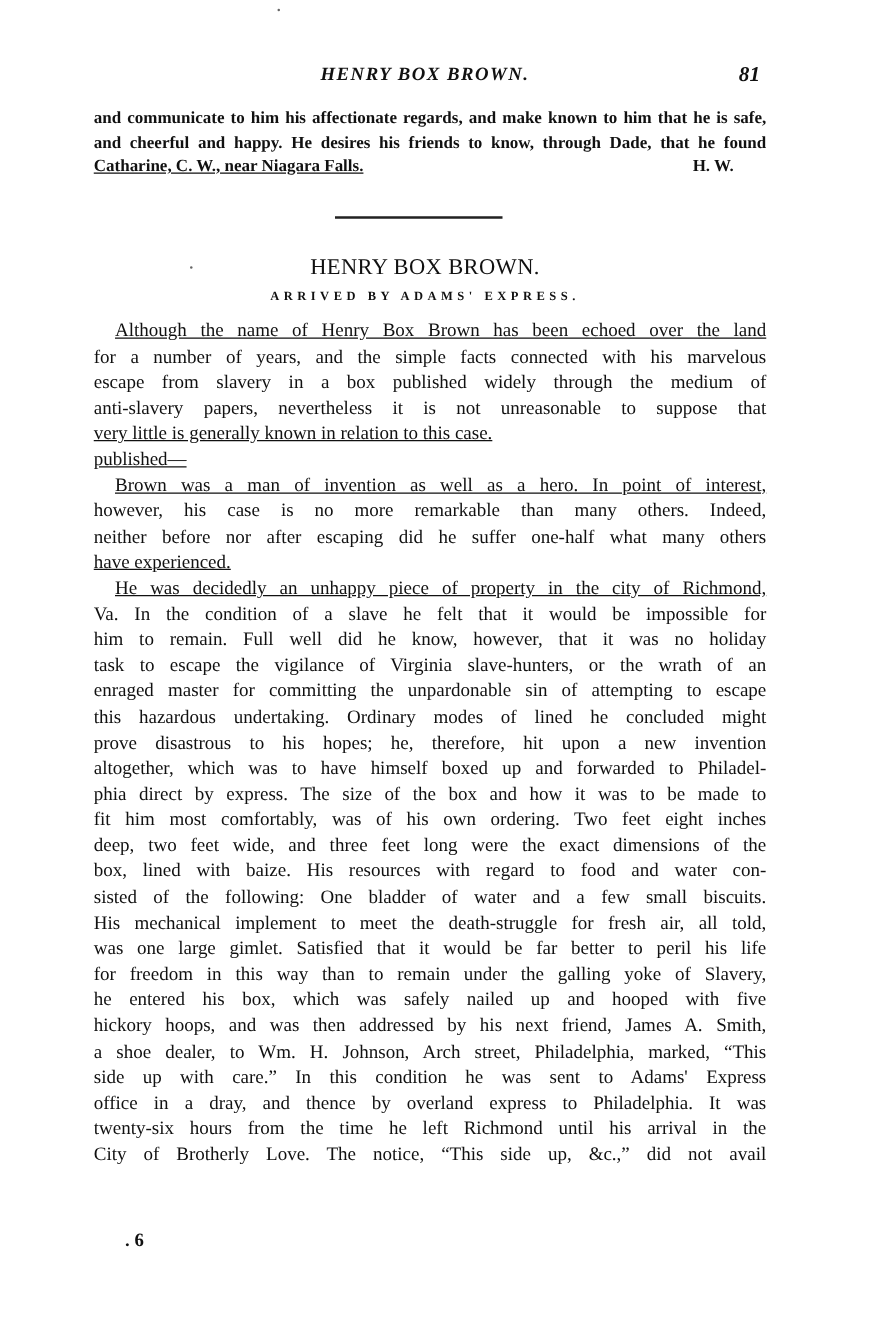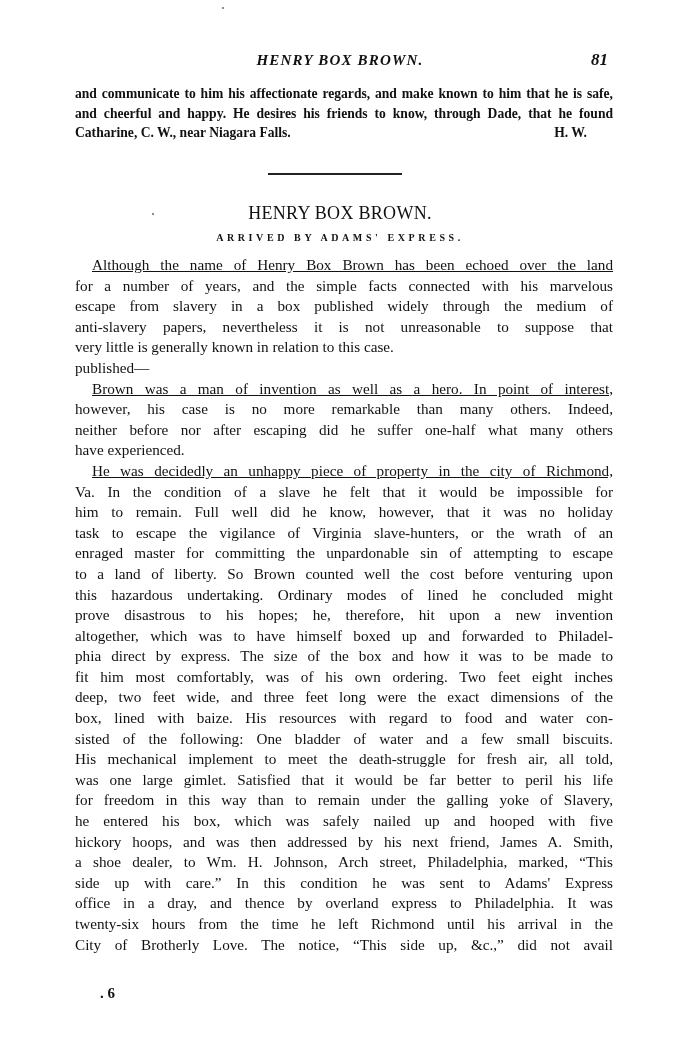--- a/index.html
+++ b/index.html
@@ -16,21 +16,21 @@
     }
     .page-number {
       position: absolute; top: 50px; left: 560px; width: 48px;
       text-align: right; font-size: 17px; font-weight: bold; font-style: italic;
     }
     .text-block {
       position: absolute; left: 75px; width: 538px;
       font-size: 15.2px; line-height: 20.6px; text-align: justify;
     }
     .text-block .line { display: block; text-align: justify; text-align-last: justify; white-space: nowrap; height: 20.6px; }
-    .text-block .line.last { text-align-last: left; }
+    .text-block .line.last { text-align-last: left; text-decoration: underline; }
     .text-block .line.indent { padding-left: 17px; text-decoration: underline; }
     .prev-block { top: 84px; font-size: 13.6px; font-weight: bold; }
     .prev-block .line { height: 19.6px; line-height: 19.6px; }
     .rule {
       position: absolute; top: 173px; left: 268px; width: 134px; height: 2px;
       background: #222222;
     }
     .article-title {
       position: absolute; top: 203px; left: 70px; width: 540px; text-align: center;
       font-size: 18px; letter-spacing: 0.3px;
@@ -78,21 +78,20 @@
       <span class="line last">published—</span>
       <span class="line indent">Brown was a man of invention as well as a hero.  In point of interest,</span>
       <span class="line">however, his case is no more remarkable than many others.  Indeed,</span>
       <span class="line">neither before nor after escaping did he suffer one-half what many others</span>
       <span class="line last">have experienced.</span>
       <span class="line indent">He was decidedly an unhappy piece of property in the city of Richmond,</span>
       <span class="line">Va.  In the condition of a slave he felt that it would be impossible for</span>
       <span class="line">him to remain.  Full well did he know, however, that it was no holiday</span>
       <span class="line">task to escape the vigilance of Virginia slave-hunters, or the wrath of an</span>
       <span class="line">enraged master for committing the unpardonable sin of attempting to escape</span>
-      <span class="line">to a land of liberty.  So Brown counted well the cost before venturing upon</span>
       <span class="line">this hazardous undertaking.  Ordinary modes of lined he concluded might</span>
       <span class="line">prove disastrous to his hopes; he, therefore, hit upon a new invention</span>
       <span class="line">altogether, which was to have himself boxed up and forwarded to Philadel-</span>
       <span class="line">phia direct by express.  The size of the box and how it was to be made to</span>
       <span class="line">fit him most comfortably, was of his own ordering.  Two feet eight inches</span>
       <span class="line">deep, two feet wide, and three feet long were the exact dimensions of the</span>
       <span class="line">box, lined with baize.  His resources with regard to food and water con-</span>
       <span class="line">sisted of the following: One bladder of water and a few small biscuits.</span>
       <span class="line">His mechanical implement to meet the death-struggle for fresh air, all told,</span>
       <span class="line">was one large gimlet.  Satisfied that it would be far better to peril his life</span>

